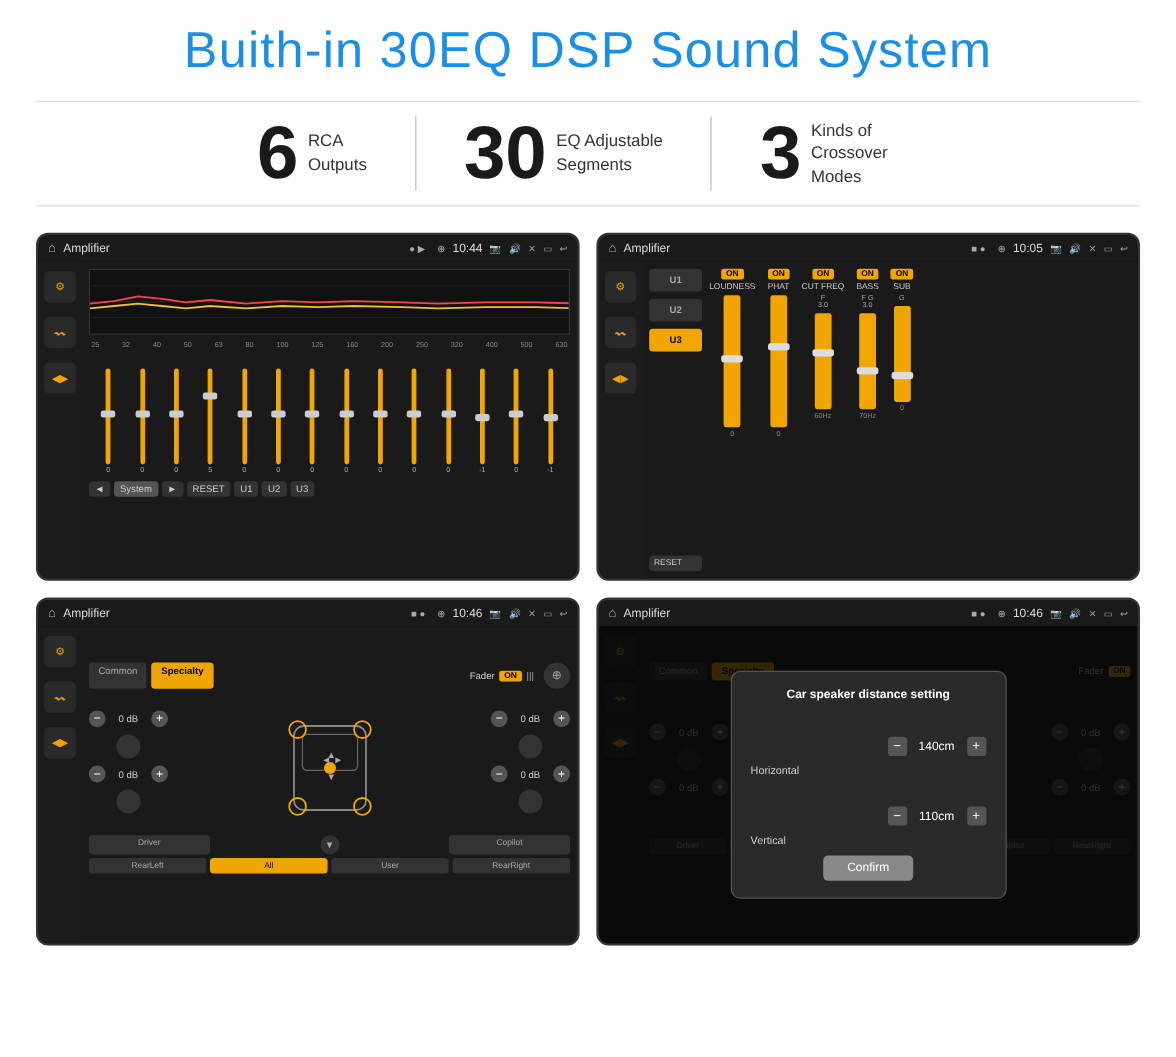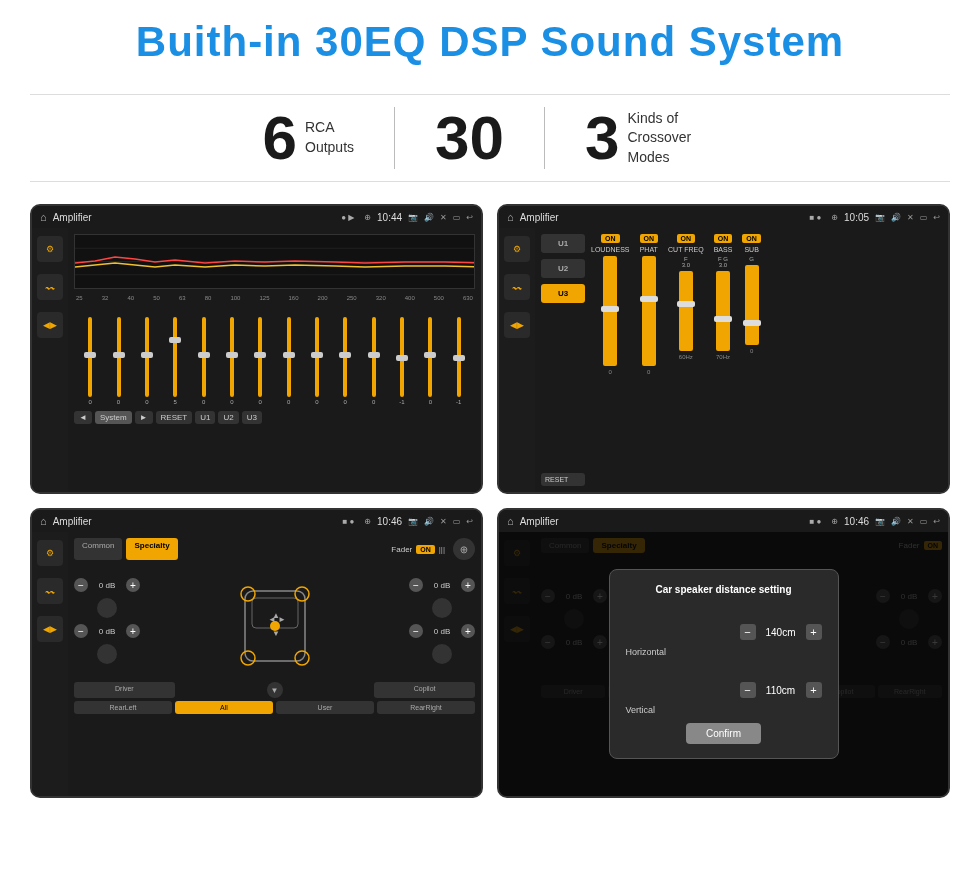--- a/index.html
+++ b/index.html
@@ -12,23 +12,23 @@
     }
 
     .page-wrapper {
       width: 980px;
       padding: 18px 30px;
     }
 
     .main-title {
       text-align: center;
       font-size: 42px;
-      font-weight: 700;
+      font-weight: 400;
       color: #1a8fe3;
-      margin-bottom: 28px;
+      margin-bottom: 18px;
       letter-spacing: 1px;
     }
 
     .stats-row {
       display: flex;
       justify-content: center;
       align-items: center;
       gap: 0;
       margin-bottom: 22px;
       border-top: 1px solid #ddd;
@@ -274,20 +274,21 @@
       background: #ddd;
       border-radius: 2px;
       position: absolute;
       left: -2px;
     }
 
     .fader-tabs {
       display: flex;
       gap: 4px;
       margin-bottom: 6px;
+      margin-top: 24px;
     }
 
     .fader-tab {
       padding: 3px 8px;
       font-size: 8px;
       border-radius: 3px;
       background: #333;
       color: #aaa;
     }
 
@@ -431,20 +432,21 @@
 
   <h1 class="main-title">Buith-in 30EQ DSP Sound System</h1>
 
   <div class="stats-row">
     <div class="stat-item">
       <span class="stat-number">6</span>
       <span class="stat-label">RCA<br>Outputs</span>
     </div>
     <div class="stat-item">
       <span class="stat-number">30</span>
+      <span class="stat-label">EQ Adjustable<br>Segments</span>
     </div>
     <div class="stat-item">
       <span class="stat-number">3</span>
       <span class="stat-label">Kinds of<br>Crossover Modes</span>
     </div>
   </div>
 
   <div class="screens-grid">
 
     <div class="screen-card">

